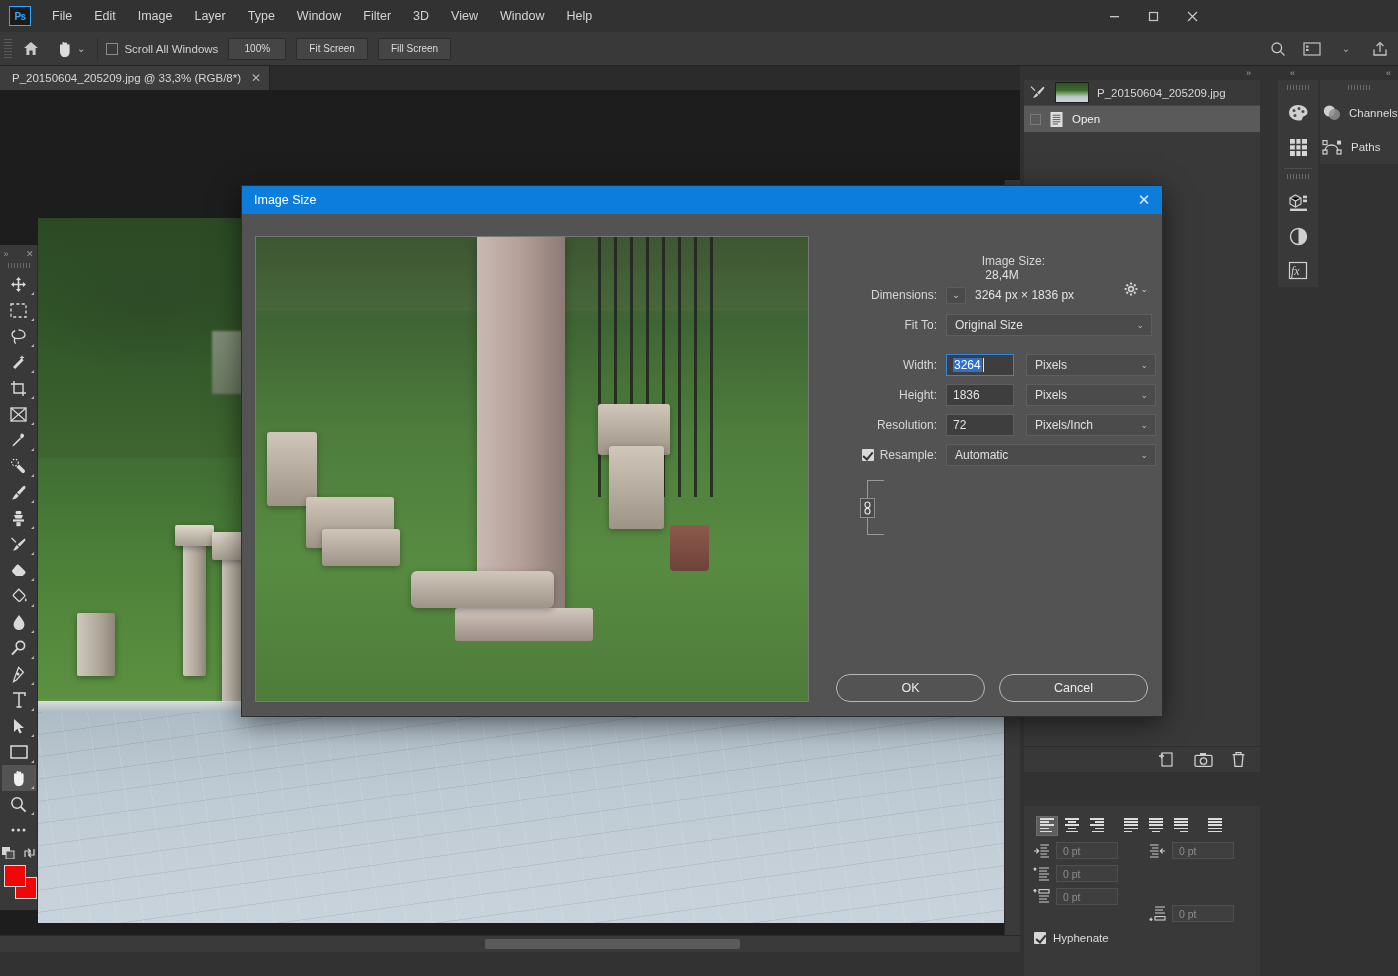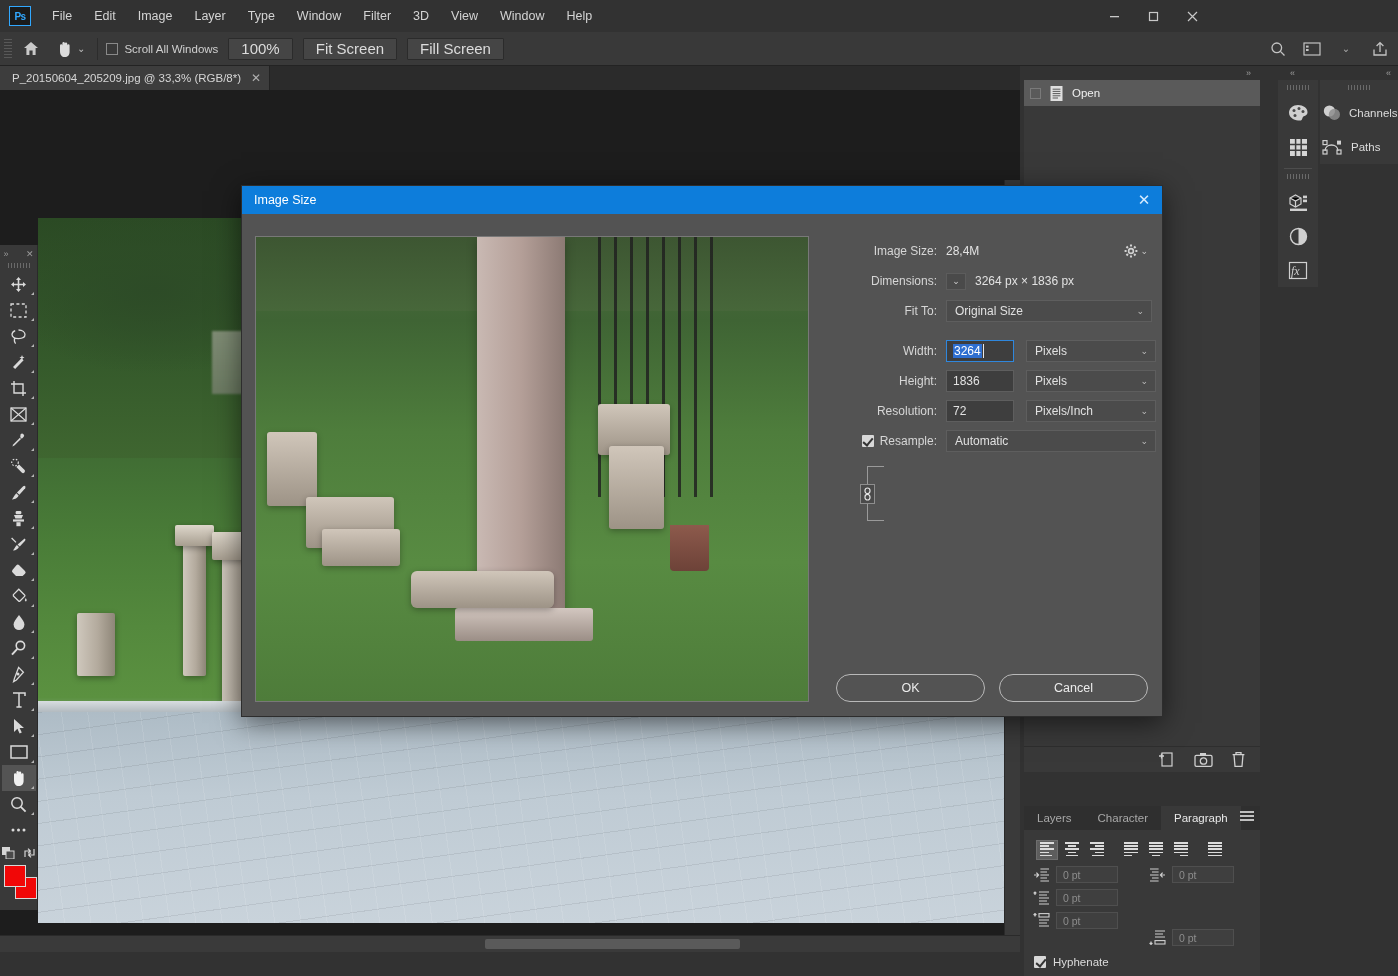--- a/index.html
+++ b/index.html
@@ -52,21 +52,21 @@
   }
   .opt-sep { width:1px; height:22px; background:#2c2c2c; margin:0 8px; }
   .opt-check { display:flex; align-items:center; gap:6px; font-size:11.5px; color:#cfcfcf;}
   .cbox {
     width:12px; height:12px; border:1px solid #8a8a8a; background:#393939;
     display:inline-block; position:relative;
   }
   .opt-btn {
     height:22px; min-width:58px; padding:0 12px;
     background:#454545; border:1px solid #2b2b2b; color:#dcdcdc;
-    font-size:15px; display:flex; align-items:center; justify-content:center;
+    font-size:10px; display:flex; align-items:center; justify-content:center;
     margin-left:10px; border-radius:1px;
   }
   .opt-right { position:absolute; right:6px; display:flex; align-items:center; gap:10px; }
   .opt-ricon { width:24px; height:24px; display:flex; align-items:center; justify-content:center; }
 
   
   .tabbar {
     position:absolute; left:0; top:66px; width:1398px; height:24px;
     background:#2b2b2b; display:flex; align-items:flex-end;
   }
@@ -637,20 +637,29 @@
   <div class="rpanel-area">
 
     <div class="collapse-row">
       <div class="cbtn" style="width:236px;">»</div>
       <div class="cbtn" style="width:44px;">«</div>
       <div class="cbtn" style="width:96px;">«</div>
     </div>
 
     <div class="historypanel">
 
+      <div class="hrow snapshot">
+        <svg width="17" height="16" viewBox="0 0 17 16">
+          <path d="M13.6 1.6 a1.4 1.4 0 0 1 0.4 2 L9 9.4 L7.2 7.6 Z" fill="#d4d4d4"></path>
+          <path d="M6.6 8.2 L8.2 9.8 C7.7 11.4 5.2 13 3 12.8 C4.2 11.6 4.7 9.8 6.6 8.2 Z" fill="#d4d4d4"></path>
+          <path d="M1 1.6 L5 5.6" stroke="#d4d4d4" stroke-width="1.2"></path>
+        </svg>
+        <div class="h-thumb"></div>
+        <span>P_20150604_205209.jpg</span>
+      </div>
 
       <div class="hrow selected">
         <span class="h-cbox"></span>
         <svg width="15" height="17" viewBox="0 0 15 17">
           <rect x="1.5" y="1" width="12" height="15" fill="#e0e0e0"></rect>
           <path d="M3.6 4.2 H11.4 M3.6 6.4 H11.4 M3.6 8.6 H11.4 M3.6 10.8 H11.4 M3.6 13 H9" stroke="#5a5a5a" stroke-width="1"></path>
         </svg>
         <span>Open</span>
       </div>
 
@@ -727,26 +736,20 @@
           <rect x="1" y="2.6" width="4" height="4" fill="none" stroke="#d0d0d0" stroke-width="1.2"></rect>
           <rect x="15" y="2.6" width="4" height="4" fill="#d0d0d0"></rect>
           <rect x="1" y="12" width="4" height="4" fill="none" stroke="#d0d0d0" stroke-width="1.2"></rect>
           <rect x="15" y="12" width="4" height="4" fill="none" stroke="#d0d0d0" stroke-width="1.2"></rect>
         </svg>
         <span>Paths</span>
       </div>
     </div>
 
     <div class="paragraphpanel">
-      <div class="ptabs">
-        <div class="ptab">Layers</div>
-        <div class="ptab">Character</div>
-        <div class="ptab active">Paragraph</div>
-        <div class="pmenu"></div>
-      </div>
 
       <div class="align-row">
         <div class="abtn sel">
           <div class="lines">
               <i style="width:100%"></i>
               <i style="width:64%"></i>
               <i style="width:100%"></i>
               <i style="width:64%"></i>
               <i style="width:86%"></i>
             </div>
@@ -885,21 +888,21 @@
         <div class="pv-stone" style="left:9%;top:56%;width:16%;height:11%;"></div>
         <div class="pv-stone" style="left:12%;top:63%;width:14%;height:8%;"></div>
         <div class="pv-stone" style="left:62%;top:36%;width:13%;height:11%;"></div>
         <div class="pv-stone" style="left:64%;top:45%;width:10%;height:18%;"></div>
         <div class="pv-pot"></div>
         <div class="pv-stone" style="left:28%;top:72%;width:26%;height:8%;border-radius:6px;"></div>
       </div>
 
       <div class="dlg-fields">
 
-        <div class="fld-row" style="margin-top:26px;">
+        <div class="fld-row" style="margin-top:40px;flex-direction:column;">
           <div class="fld-label">Image Size:</div>
           <div class="fld-val">28,4M</div>
           <div class="gear">
             <svg width="14" height="14" viewBox="0 0 14 14">
               <circle cx="7" cy="7" r="2.4" fill="none" stroke="#d2d2d2" stroke-width="1.6"></circle>
               <g stroke="#d2d2d2" stroke-width="2.1">
                 <path d="M7 0.6 V2.6 M7 11.4 V13.4 M0.6 7 H2.6 M11.4 7 H13.4"></path>
                 <path d="M2.5 2.5 L3.9 3.9 M10.1 10.1 L11.5 11.5 M11.5 2.5 L10.1 3.9 M3.9 10.1 L2.5 11.5"></path>
               </g>
             </svg>

